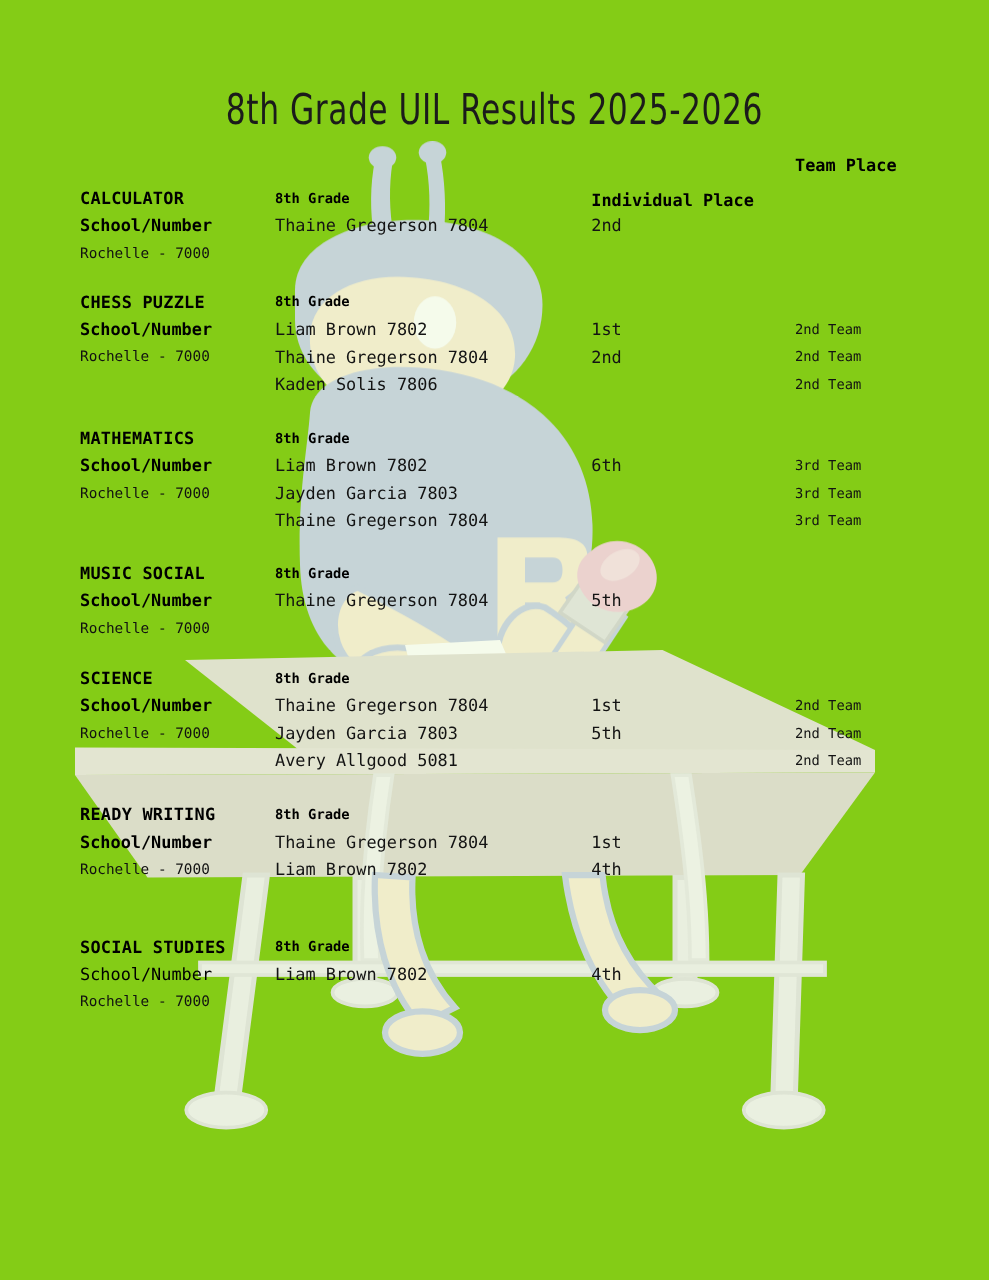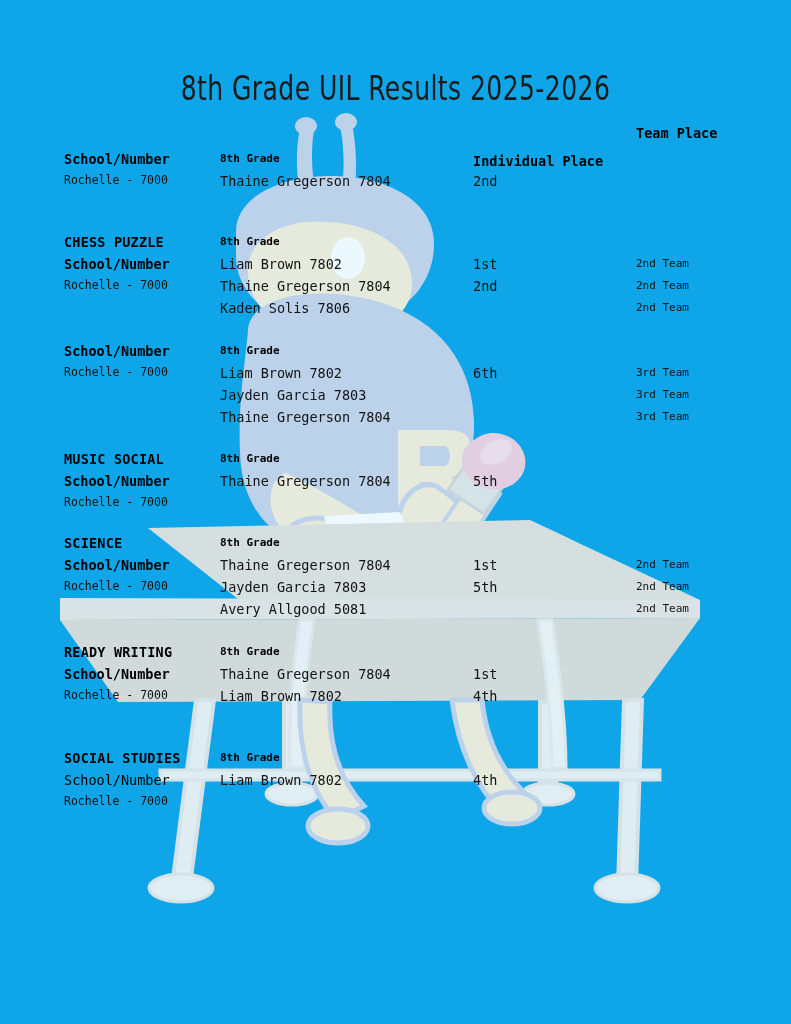--- a/index.html
+++ b/index.html
@@ -9,21 +9,21 @@
     width: 791px;
     height: 1024px;
     background: #ffffff;
     overflow: hidden;
   }
 
   #page {
     position: relative;
     width: 791px;
     height: 1024px;
-    background: #0ea5e9;
+    background: #84cc16;
     font-family: "DejaVu Sans Mono", "Liberation Mono", monospace;
   }
 
   
   #watermark {
     position: absolute;
     left: 0; top: 0;
     width: 791px;
     height: 1024px;
     z-index: 0;
@@ -285,20 +285,21 @@
   <div id="content">
 
     <div id="doc-title">8th Grade UIL Results 2025-2026</div>
 
     <div class="col-head" id="head-individual">Individual Place</div>
     <div class="col-head" id="head-team">Team Place</div>
 
     <div id="sections-host">
         <div class="section" style="top: 148px;">
           <div class="left-col">
+            <div class="event-name">CALCULATOR</div>
             <div class="school-label">School/Number</div>
             <div class="school-id">Rochelle - 7000</div>
           </div>
           <div class="rows">
             <div class="row grade-row">
               <span class="grade-label">8th Grade</span>
             </div>
             <div class="row">
               <span class="student">Thaine Gregerson 7804</span>
               <span class="indiv">2nd</span>
@@ -326,20 +327,21 @@
               <span class="team">2nd Team</span>
             </div>
             <div class="row">
               <span class="student">Kaden Solis 7806</span>
               <span class="team">2nd Team</span>
             </div>
           </div>
         </div>
         <div class="section" style="top: 340px;">
           <div class="left-col">
+            <div class="event-name">MATHEMATICS</div>
             <div class="school-label">School/Number</div>
             <div class="school-id">Rochelle - 7000</div>
           </div>
           <div class="rows">
             <div class="row grade-row">
               <span class="grade-label">8th Grade</span>
             </div>
             <div class="row">
               <span class="student">Liam Brown 7802</span>
               <span class="indiv">6th</span>

